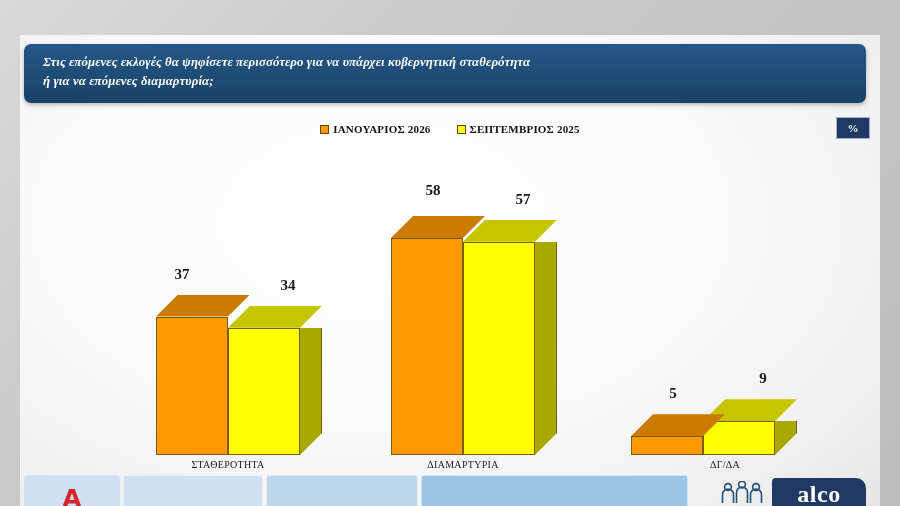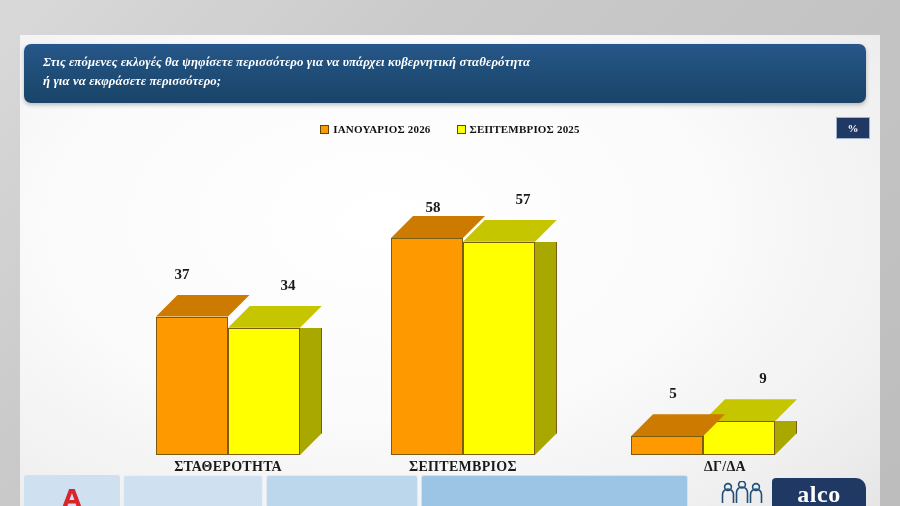--- a/index.html
+++ b/index.html
@@ -118,22 +118,22 @@
 
   
   #categories {
     position: absolute;
     left: 0; top: 424px;
     width: 860px;
     height: 20px;
   }
   .cat-label {
     position: absolute;
-    font-size: 14px;
-    font-weight: bold;
+    font-size: 10px;
+    font-weight: normal;
     color: #1a1a1a;
     letter-spacing: .3px;
     text-align: center;
     transform: translateX(-50%);
   }
 
   
   #footer {
     position: absolute;
     left: 4px; bottom: 4px;
@@ -217,21 +217,21 @@
     letter-spacing: .2px;
   }
 </style>
 </head>
 <body>
 
 <div id="slide">
 
   <div id="header-banner">
     <div class="qline">Στις επόμενες εκλογές θα ψηφίσετε περισσότερο για να υπάρχει κυβερνητική σταθερότητα</div>
-    <div class="qline">ή για να εκφράσετε περισσότερο;</div>
+    <div class="qline">ή για να επόμενες διαμαρτυρία;</div>
   </div>
 
   <div id="percent-badge">%</div>
 
   <div id="legend">
       <div class="legend-item">
         <span class="legend-swatch" style="background: rgb(255, 153, 0);"></span>
         <span class="legend-label">ΙΑΝΟΥΑΡΙΟΣ 2026</span>
       </div>
       <div class="legend-item">
@@ -255,37 +255,37 @@
       <div class="bar3d" style="left: 443px; width: 72px; height: 213.29px; z-index: 1;">
         <div class="bar-side" style="height: 213.29px; bottom: 0px; background: rgb(168, 168, 0); clip-path: polygon(0px 0px, 100% -22px, 100% calc(100% - 22px), 0px 100%); border-right: 1px solid rgb(122, 92, 18);"></div>
         <div class="bar-top" style="top: -22px; height: 22px; width: 94px; background: rgb(198, 198, 0); clip-path: polygon(22px 0px, 100% 0px, calc(100% - 22px) 100%, 0px 100%);"></div>
         <div class="bar-front" style="height: 213.29px; background: rgb(255, 255, 0);"></div>
       </div>
       <div class="bar-value" style="left: 503px; top: 45.7097px; transform: translateX(-50%); z-index: 5;">57</div>
       <div class="bar3d" style="left: 371px; width: 72px; height: 217.032px; z-index: 2;">
         <div class="bar-top" style="top: -22px; height: 22px; width: 94px; background: rgb(204, 122, 0); clip-path: polygon(22px 0px, 100% 0px, calc(100% - 22px) 100%, 0px 100%);"></div>
         <div class="bar-front" style="height: 217.032px; background: rgb(255, 153, 0);"></div>
       </div>
-      <div class="bar-value" style="left: 413px; top: 54px; transform: translateX(-50%); z-index: 5;">58</div>
+      <div class="bar-value" style="left: 413px; top: 37px; transform: translateX(-50%); z-index: 5;">58</div>
       <div class="bar3d" style="left: 683px; width: 72px; height: 33.6774px; z-index: 1;">
         <div class="bar-side" style="height: 33.6774px; bottom: 0px; background: rgb(168, 168, 0); clip-path: polygon(0px 0px, 100% -22px, 100% calc(100% - 22px), 0px 100%); border-right: 1px solid rgb(122, 92, 18);"></div>
         <div class="bar-top" style="top: -22px; height: 22px; width: 94px; background: rgb(198, 198, 0); clip-path: polygon(22px 0px, 100% 0px, calc(100% - 22px) 100%, 0px 100%);"></div>
         <div class="bar-front" style="height: 33.6774px; background: rgb(255, 255, 0);"></div>
       </div>
       <div class="bar-value" style="left: 743px; top: 225.323px; transform: translateX(-50%); z-index: 5;">9</div>
       <div class="bar3d" style="left: 611px; width: 72px; height: 18.7097px; z-index: 2;">
         <div class="bar-top" style="top: -22px; height: 22px; width: 94px; background: rgb(204, 122, 0); clip-path: polygon(22px 0px, 100% 0px, calc(100% - 22px) 100%, 0px 100%);"></div>
         <div class="bar-front" style="height: 18.7097px; background: rgb(255, 153, 0);"></div>
       </div>
       <div class="bar-value" style="left: 653px; top: 240.29px; transform: translateX(-50%); z-index: 5;">5</div>
     </div>
 
   <div id="categories">
       <div class="cat-label" style="left: 208px;">ΣΤΑΘΕΡΟΤΗΤΑ</div>
-      <div class="cat-label" style="left: 443px;">ΣΕΠΤΕΜΒΡΙΟΣ</div>
+      <div class="cat-label" style="left: 443px;">ΔΙΑΜΑΡΤΥΡΙΑ</div>
       <div class="cat-label" style="left: 705px;">ΔΓ/ΔΑ</div>
     </div>
 
   <div id="footer">
     <div id="alpha-logo-cell">
       <div class="alpha-mark">
         <span class="aglyph">A</span>
         <span class="atag">ALPHA</span>
       </div>
     </div>

